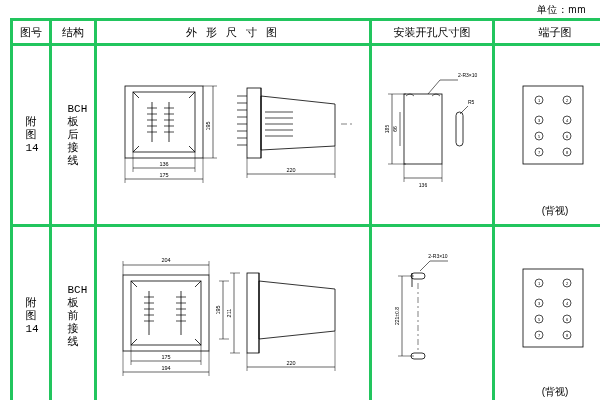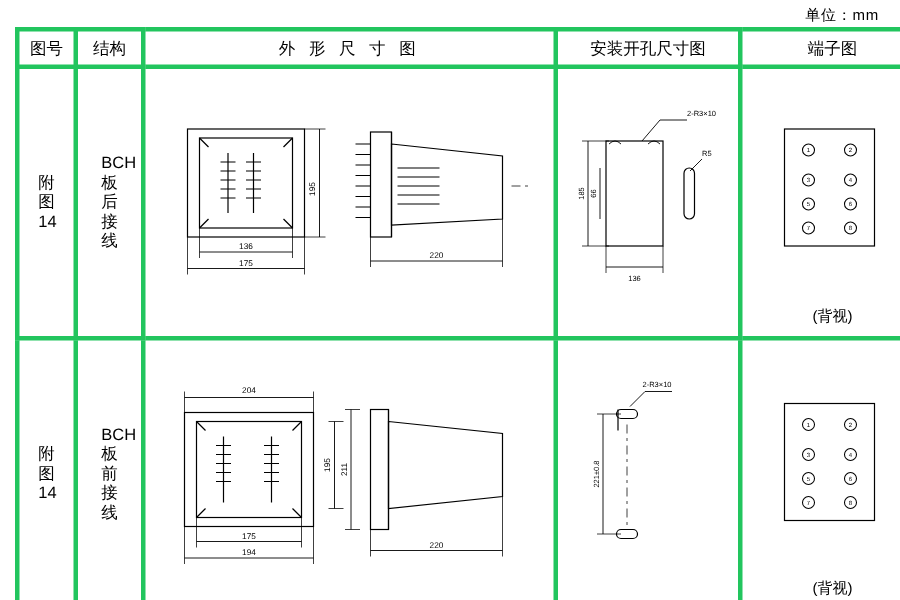--- a/index.html
+++ b/index.html
@@ -52,20 +52,21 @@
   .col-struct { width: 40px; }
   .col-outline { width: 270px; }
   .col-mount { width: 118px; }
   .col-term { width: 118px; border-radius: 10px; }
 
   .hdr-sp { letter-spacing: 3px; }
 
   .cell-no, .cell-struct {
     font-size: 11px;
     line-height: 14px;
+    font-family: Liberation Mono, monospace;
   }
   .vtext {
     display: inline-block;
     line-height: 13px;
     font-size: 11px;
   }
 
   .diagram-cell {
     position: relative;
     height: 176px;

